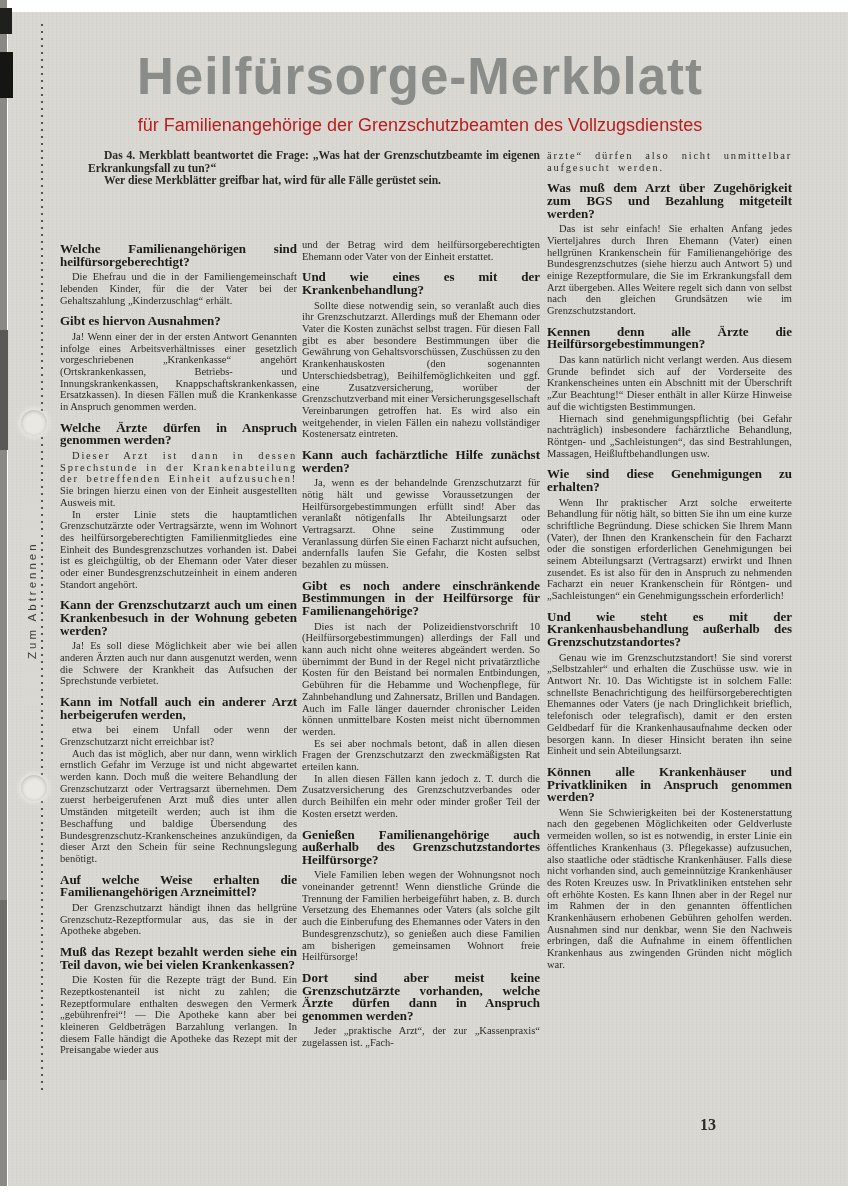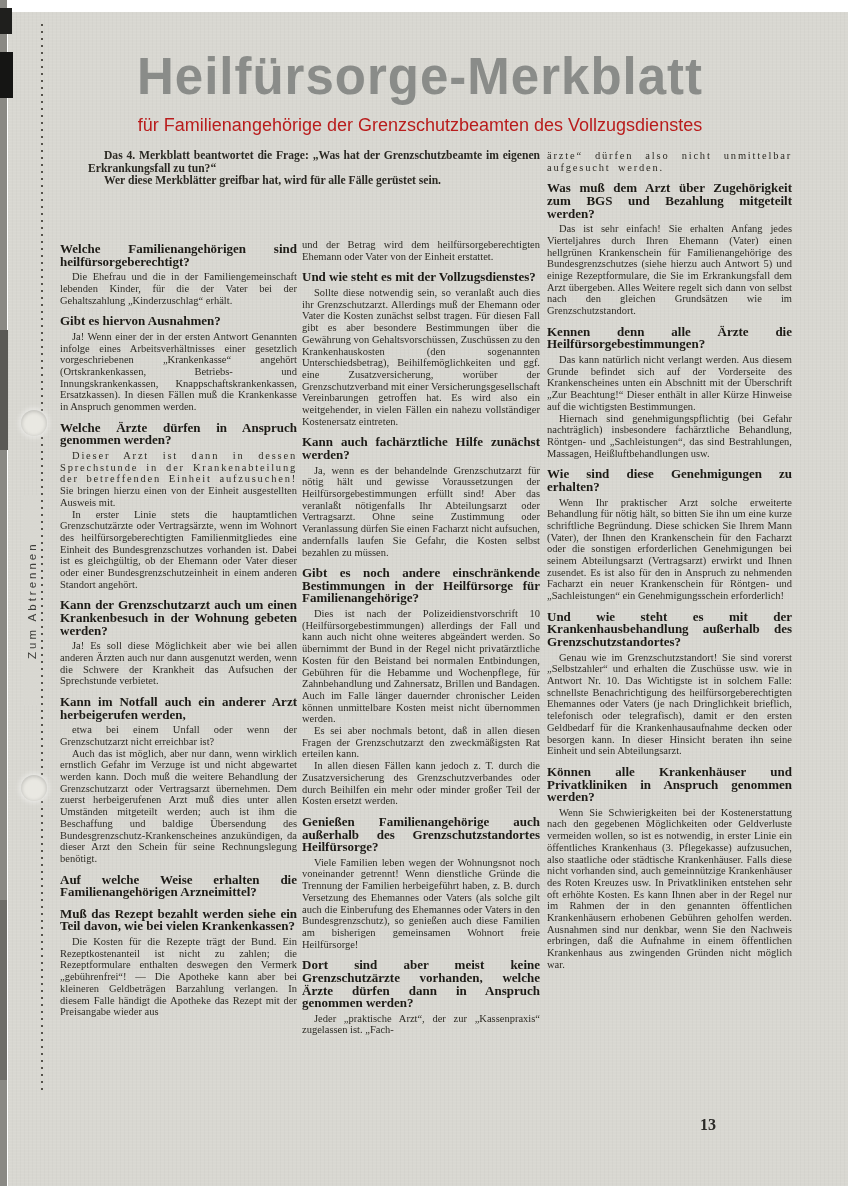--- a/index.html
+++ b/index.html
@@ -116,26 +116,27 @@
     <p class="p">Ja! Wenn einer der in der ersten Antwort Genannten infolge eines Arbeitsverhältnisses einer gesetzlich vorgeschriebenen „Krankenkasse“ angehört (Ortskrankenkassen, Betriebs- und Innungskrankenkassen, Knappschaftskrankenkassen, Ersatzkassen). In diesen Fällen muß die Krankenkasse in Anspruch genommen werden.</p>
     <h3 class="q">Welche Ärzte dürfen in Anspruch genommen werden?</h3>
     <p class="p"><span class="sp">Dieser Arzt ist dann in dessen Sprechstunde in der Krankenabteilung der betreffenden Einheit aufzusuchen!</span><span> Sie bringen hierzu einen von der Einheit ausgestellten Ausweis mit.</span></p>
     <p class="p">In erster Linie stets die hauptamtlichen Grenzschutzärzte oder Vertragsärzte, wenn im Wohnort des heilfürsorgeberechtigten Familienmitgliedes eine Einheit des Bundesgrenzschutzes vorhanden ist. Dabei ist es gleichgültig, ob der Ehemann oder Vater dieser oder einer Bundesgrenzschutzeinheit in einem anderen Standort angehört.</p>
     <h3 class="q">Kann der Grenzschutzarzt auch um einen Krankenbesuch in der Wohnung gebeten werden?</h3>
     <p class="p">Ja! Es soll diese Möglichkeit aber wie bei allen anderen Ärzten auch nur dann ausgenutzt werden, wenn die Schwere der Krankheit das Aufsuchen der Sprechstunde verbietet.</p>
     <h3 class="q">Kann im Notfall auch ein anderer Arzt herbeigerufen werden,</h3>
     <p class="p">etwa bei einem Unfall oder wenn der Grenzschutzarzt nicht erreichbar ist?</p>
     <p class="p">Auch das ist möglich, aber nur dann, wenn wirklich ernstlich Gefahr im Verzuge ist und nicht abgewartet werden kann. Doch muß die weitere Behandlung der Grenzschutzarzt oder Vertragsarzt übernehmen. Dem zuerst herbeigerufenen Arzt muß dies unter allen Umständen mitgeteilt werden; auch ist ihm die Beschaffung und baldige Übersendung des Bundesgrenzschutz-Krankenscheines anzukündigen, da dieser Arzt den Schein für seine Rechnungslegung benötigt.</p>
     <h3 class="q">Auf welche Weise erhalten die Familienangehörigen Arzneimittel?</h3>
+    <p class="p">Der Grenzschutzarzt händigt ihnen das hellgrüne Grenzschutz-Rezeptformular aus, das sie in der Apotheke abgeben.</p>
     <h3 class="q">Muß das Rezept bezahlt werden siehe ein Teil davon, wie bei vielen Krankenkassen?</h3>
     <p class="p">Die Kosten für die Rezepte trägt der Bund. Ein Rezeptkostenanteil ist nicht zu zahlen; die Rezeptformulare enthalten deswegen den Vermerk „gebührenfrei“! — Die Apotheke kann aber bei kleineren Geldbeträgen Barzahlung verlangen. In diesem Falle händigt die Apotheke das Rezept mit der Preisangabe wieder aus</p>
   </div>
 <div class="col col-mid">
     <p class="p noind">und der Betrag wird dem heilfürsorgeberechtigten Ehemann oder Vater von der Einheit erstattet.</p>
-    <h3 class="q">Und wie steht es mit der Vollzugsdienstes?</h3>
+    <h3 class="q">Und wie eines es mit der Krankenbehandlung?</h3>
     <p class="p">Sollte diese notwendig sein, so veranlaßt auch dies ihr Grenzschutzarzt. Allerdings muß der Ehemann oder Vater die Kosten zunächst selbst tragen. Für diesen Fall gibt es aber besondere Bestimmungen über die Gewährung von Gehaltsvorschüssen, Zuschüssen zu den Krankenhauskosten (den sogenannten Unterschiedsbetrag), Beihilfemöglichkeiten und ggf. eine Zusatzversicherung, worüber der Grenzschutzverband mit einer Versicherungsgesellschaft Vereinbarungen getroffen hat. Es wird also ein weitgehender, in vielen Fällen ein nahezu vollständiger Kostenersatz eintreten.</p>
     <h3 class="q">Kann auch fachärztliche Hilfe zunächst werden?</h3>
     <p class="p">Ja, wenn es der behandelnde Grenzschutzarzt für nötig hält und gewisse Voraussetzungen der Heilfürsorgebestimmungen erfüllt sind! Aber das veranlaßt nötigenfalls Ihr Abteilungsarzt oder Vertragsarzt. Ohne seine Zustimmung oder Veranlassung dürfen Sie einen Facharzt nicht aufsuchen, andernfalls laufen Sie Gefahr, die Kosten selbst bezahlen zu müssen.</p>
     <h3 class="q">Gibt es noch andere einschränkende Bestimmungen in der Heilfürsorge für Familienangehörige?</h3>
     <p class="p">Dies ist nach der Polizeidienstvorschrift 10 (Heilfürsorgebestimmungen) allerdings der Fall und kann auch nicht ohne weiteres abgeändert werden. So übernimmt der Bund in der Regel nicht privatärztliche Kosten für den Beistand bei normalen Entbindungen, Gebühren für die Hebamme und Wochenpflege, für Zahnbehandlung und Zahnersatz, Brillen und Bandagen. Auch im Falle länger dauernder chronischer Leiden können unmittelbare Kosten meist nicht übernommen werden.</p>
     <p class="p">Es sei aber nochmals betont, daß in allen diesen Fragen der Grenzschutzarzt den zweckmäßigsten Rat erteilen kann.</p>
     <p class="p">In allen diesen Fällen kann jedoch z. T. durch die Zusatzversicherung des Grenzschutzverbandes oder durch Beihilfen ein mehr oder minder großer Teil der Kosten ersetzt werden.</p>
     <h3 class="q">Genießen Familienangehörige auch außerhalb des Grenzschutzstandortes Heilfürsorge?</h3>
     <p class="p">Viele Familien leben wegen der Wohnungsnot noch voneinander getrennt! Wenn dienstliche Gründe die Trennung der Familien herbeigeführt haben, z. B. durch Versetzung des Ehemannes oder Vaters (als solche gilt auch die Einberufung des Ehemannes oder Vaters in den Bundesgrenzschutz), so genießen auch diese Familien am bisherigen gemeinsamen Wohnort freie Heilfürsorge!</p>
     <h3 class="q">Dort sind aber meist keine Grenzschutzärzte vorhanden, welche Ärzte dürfen dann in Anspruch genommen werden?</h3>

